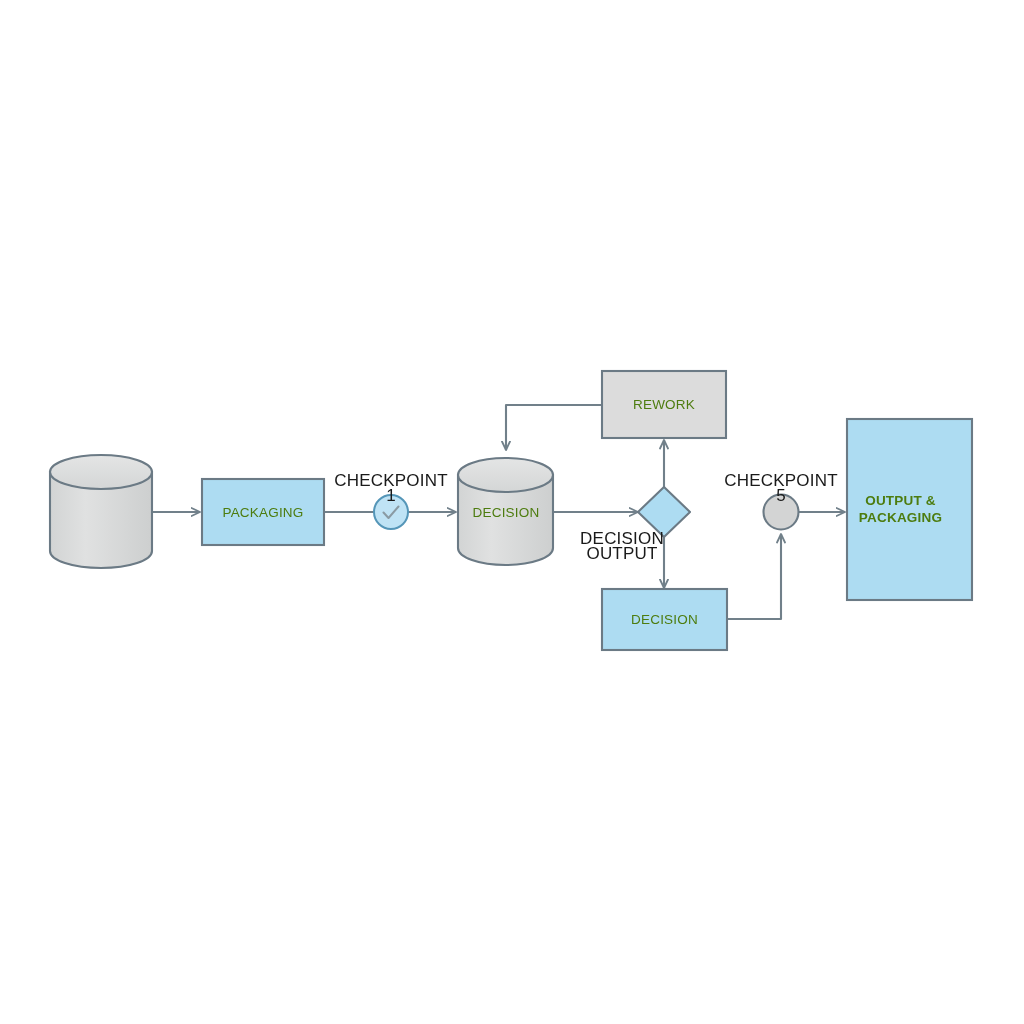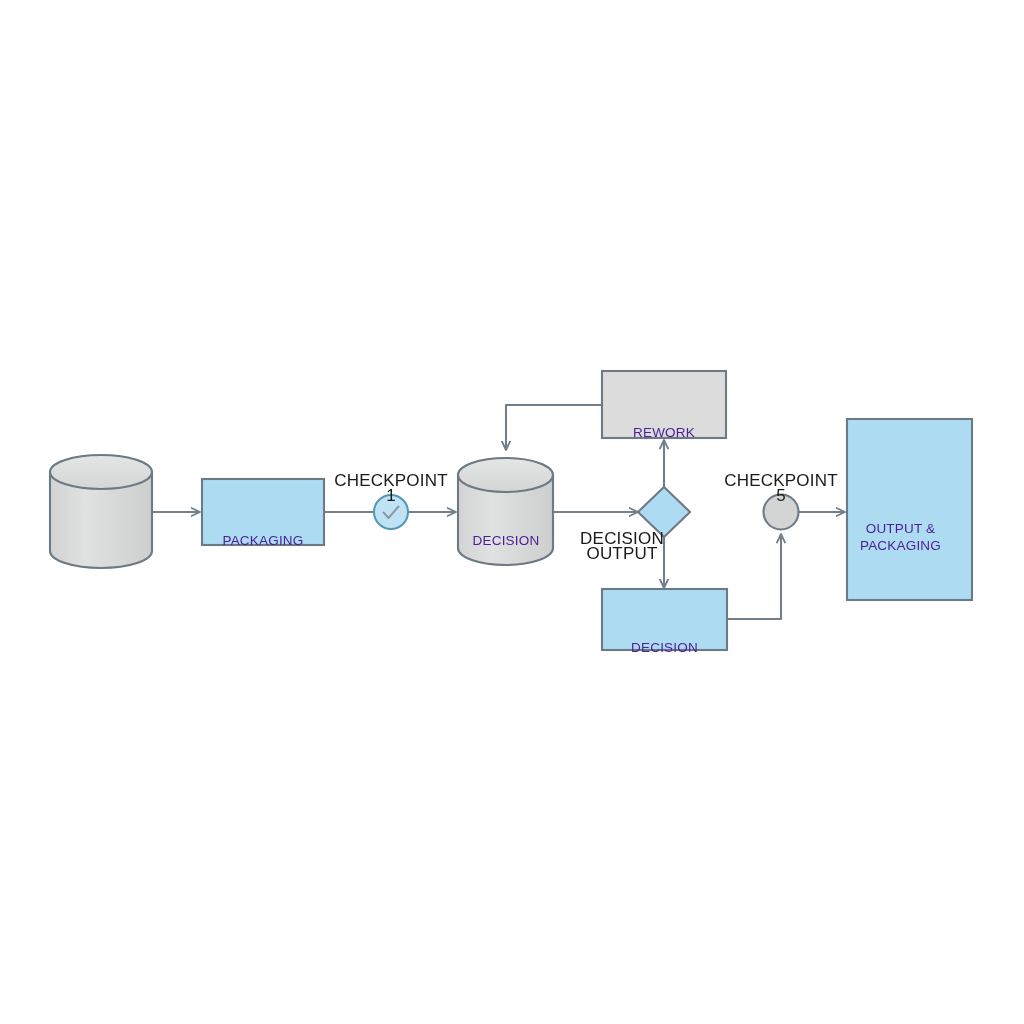--- a/index.html
+++ b/index.html
@@ -22,27 +22,26 @@
   #diagram-svg {
     position: absolute;
     left: 0;
     top: 0;
     width: 1024px;
     height: 1024px;
   }
   .node-label {
     position: absolute;
     text-align: center;
-    color: #4c1d95;
+    color: #4d7c0f;
     font-size: 13.5px;
     line-height: 17px;
     letter-spacing: 0.2px;
     white-space: pre-line;
     pointer-events: none;
-    margin-top: 28px;
   }
   .edge-label {
     position: absolute;
     text-align: center;
     color: #1a1a1a;
     font-size: 17px;
     line-height: 15px;
     letter-spacing: 0.2px;
     white-space: pre-line;
     pointer-events: none;
@@ -127,16 +126,16 @@
 
   <div class="edge-label" style="left:572px; top:531px; width:100px;">DECISION
 OUTPUT</div>
 
   <div class="node-label" style="left:602px; top:396px; width:124px;">REWORK</div>
 
   <div class="node-label" style="left:602px; top:611px; width:125px;">DECISION</div>
 
   <div class="edge-label" style="left:721px; top:473px; width:120px;">CHECKPOINT 5</div>
 
-  <div class="node-label" style="left:847px; top:492px; width:107px;">OUTPUT &amp;
+  <div class="node-label" style="left:847px; top:492px; width:107px;font-weight:bold;">OUTPUT &amp;
 PACKAGING</div>
 
 </div>
 
 </body></html>

